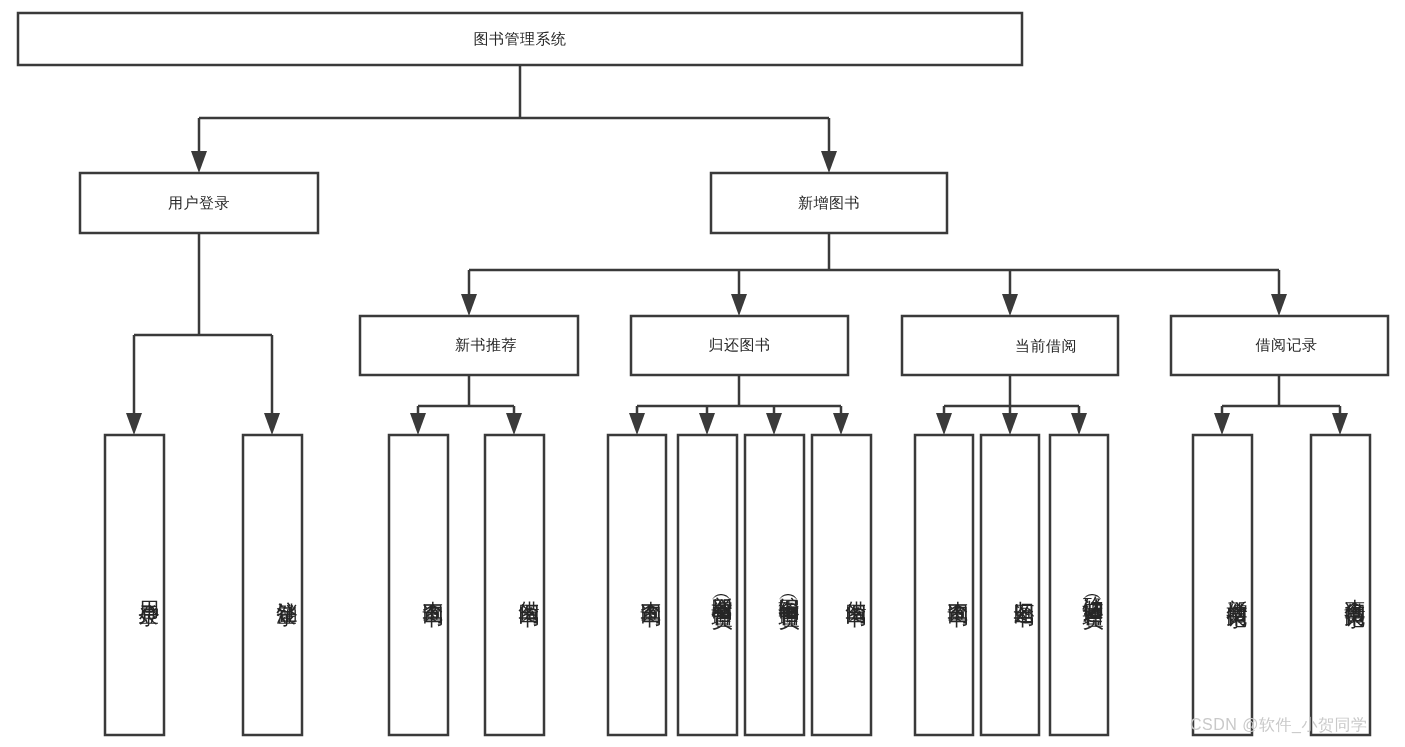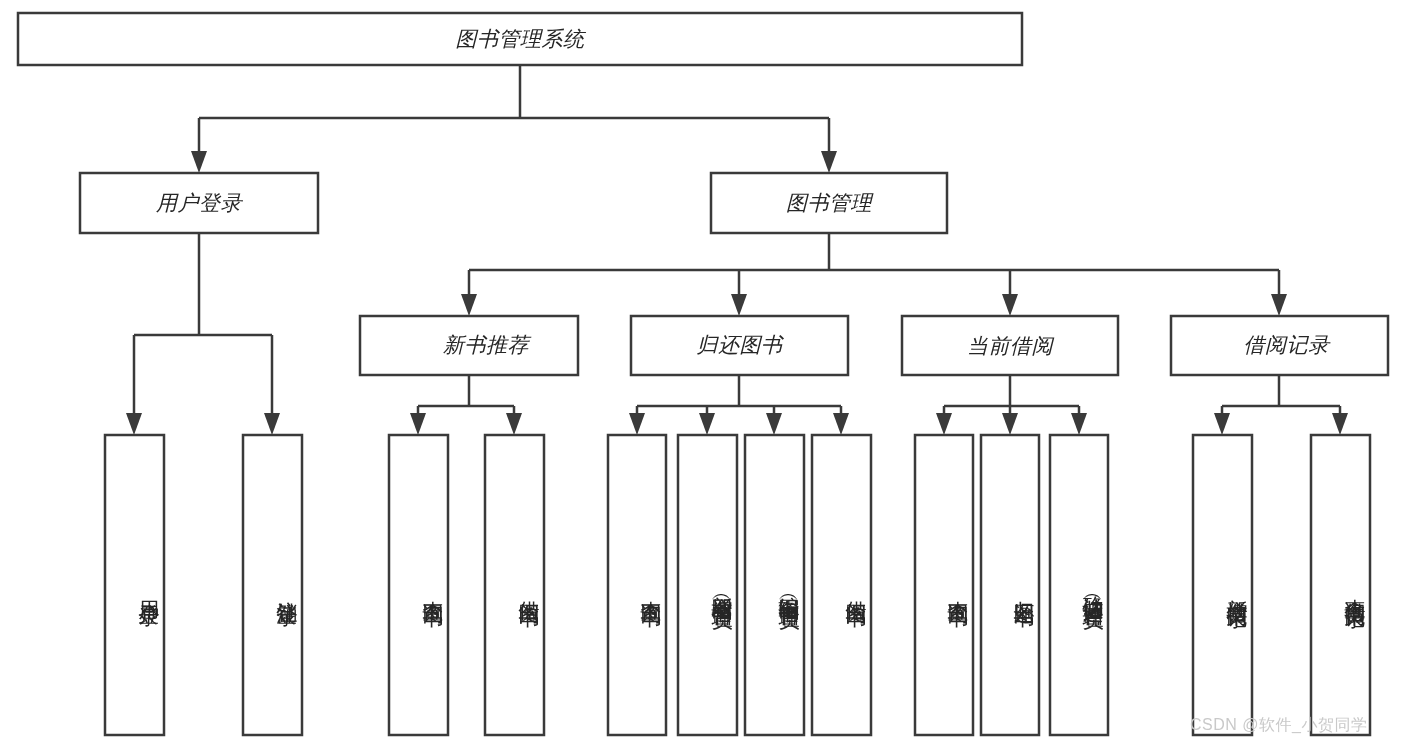--- a/index.html
+++ b/index.html
@@ -42,24 +42,23 @@
     position: absolute;
     display: flex;
     align-items: center;
     justify-content: center;
     color: #262626;
     text-align: center;
     pointer-events: none;
     font-family: "Liberation Sans", "DejaVu Sans", sans-serif;
   }
   .node-label.horiz {
-    font-size: 21px;
+    font-size: 15px;
     line-height: 1.25;
     letter-spacing: 0.5px;
-    font-style: italic;
   }
   .node-label.vert {
     writing-mode: vertical-rl;
     text-orientation: upright;
     font-size: 21px;
     line-height: 1.45;
     letter-spacing: 2px;
     align-items: flex-start;
     padding-top: 6px;
     box-sizing: border-box;
@@ -151,24 +150,24 @@
         <rect x="915" y="435" width="58" height="300" class="node-rect"></rect>
         <rect x="981" y="435" width="58" height="300" class="node-rect"></rect>
         <rect x="1050" y="435" width="58" height="300" class="node-rect"></rect>
         <rect x="1193" y="435" width="59" height="300" class="node-rect"></rect>
         <rect x="1311" y="435" width="59" height="300" class="node-rect"></rect>
       </g>
   </svg>
   <div id="labels-layer">
       <div class="node-label horiz" style="left: 18px; top: 13px; width: 1004px; height: 52px;">图书管理系统</div>
       <div class="node-label horiz" style="left: 80px; top: 173px; width: 238px; height: 60px;">用户登录</div>
-      <div class="node-label horiz" style="left: 711px; top: 173px; width: 236px; height: 60px;">图书管理</div>
+      <div class="node-label horiz" style="left: 711px; top: 173px; width: 236px; height: 60px;">新增图书</div>
       <div class="node-label horiz" style="left: 360px; top: 316px; width: 252px; height: 59px;">新书推荐</div>
       <div class="node-label horiz" style="left: 631px; top: 316px; width: 217px; height: 59px;">归还图书</div>
-      <div class="node-label horiz" style="left: 902px; top: 316px; width: 216px; height: 61px;">当前借阅</div>
+      <div class="node-label horiz" style="left: 902px; top: 316px; width: 216px; height: 61px; padding-left: 36px;">当前借阅</div>
       <div class="node-label horiz" style="left: 1171px; top: 316px; width: 231px; height: 59px;">借阅记录</div>
       <div class="node-label vert" style="left: 105px; top: 435px; width: 59px; height: 300px;">用户登录</div>
       <div class="node-label vert" style="left: 243px; top: 435px; width: 59px; height: 300px;">注销登录</div>
       <div class="node-label vert" style="left: 389px; top: 435px; width: 59px; height: 300px;">查询图书</div>
       <div class="node-label vert" style="left: 485px; top: 435px; width: 59px; height: 300px;">借阅图书</div>
       <div class="node-label vert" style="left: 608px; top: 435px; width: 58px; height: 300px;">查询图书</div>
       <div class="node-label vert" style="left: 678px; top: 435px; width: 59px; height: 300px;">新增图书（管理员）</div>
       <div class="node-label vert" style="left: 745px; top: 435px; width: 59px; height: 300px;">编辑图书（管理员）</div>
       <div class="node-label vert" style="left: 812px; top: 435px; width: 59px; height: 300px;">借阅图书</div>
       <div class="node-label vert" style="left: 915px; top: 435px; width: 58px; height: 300px;">查询图书</div>

